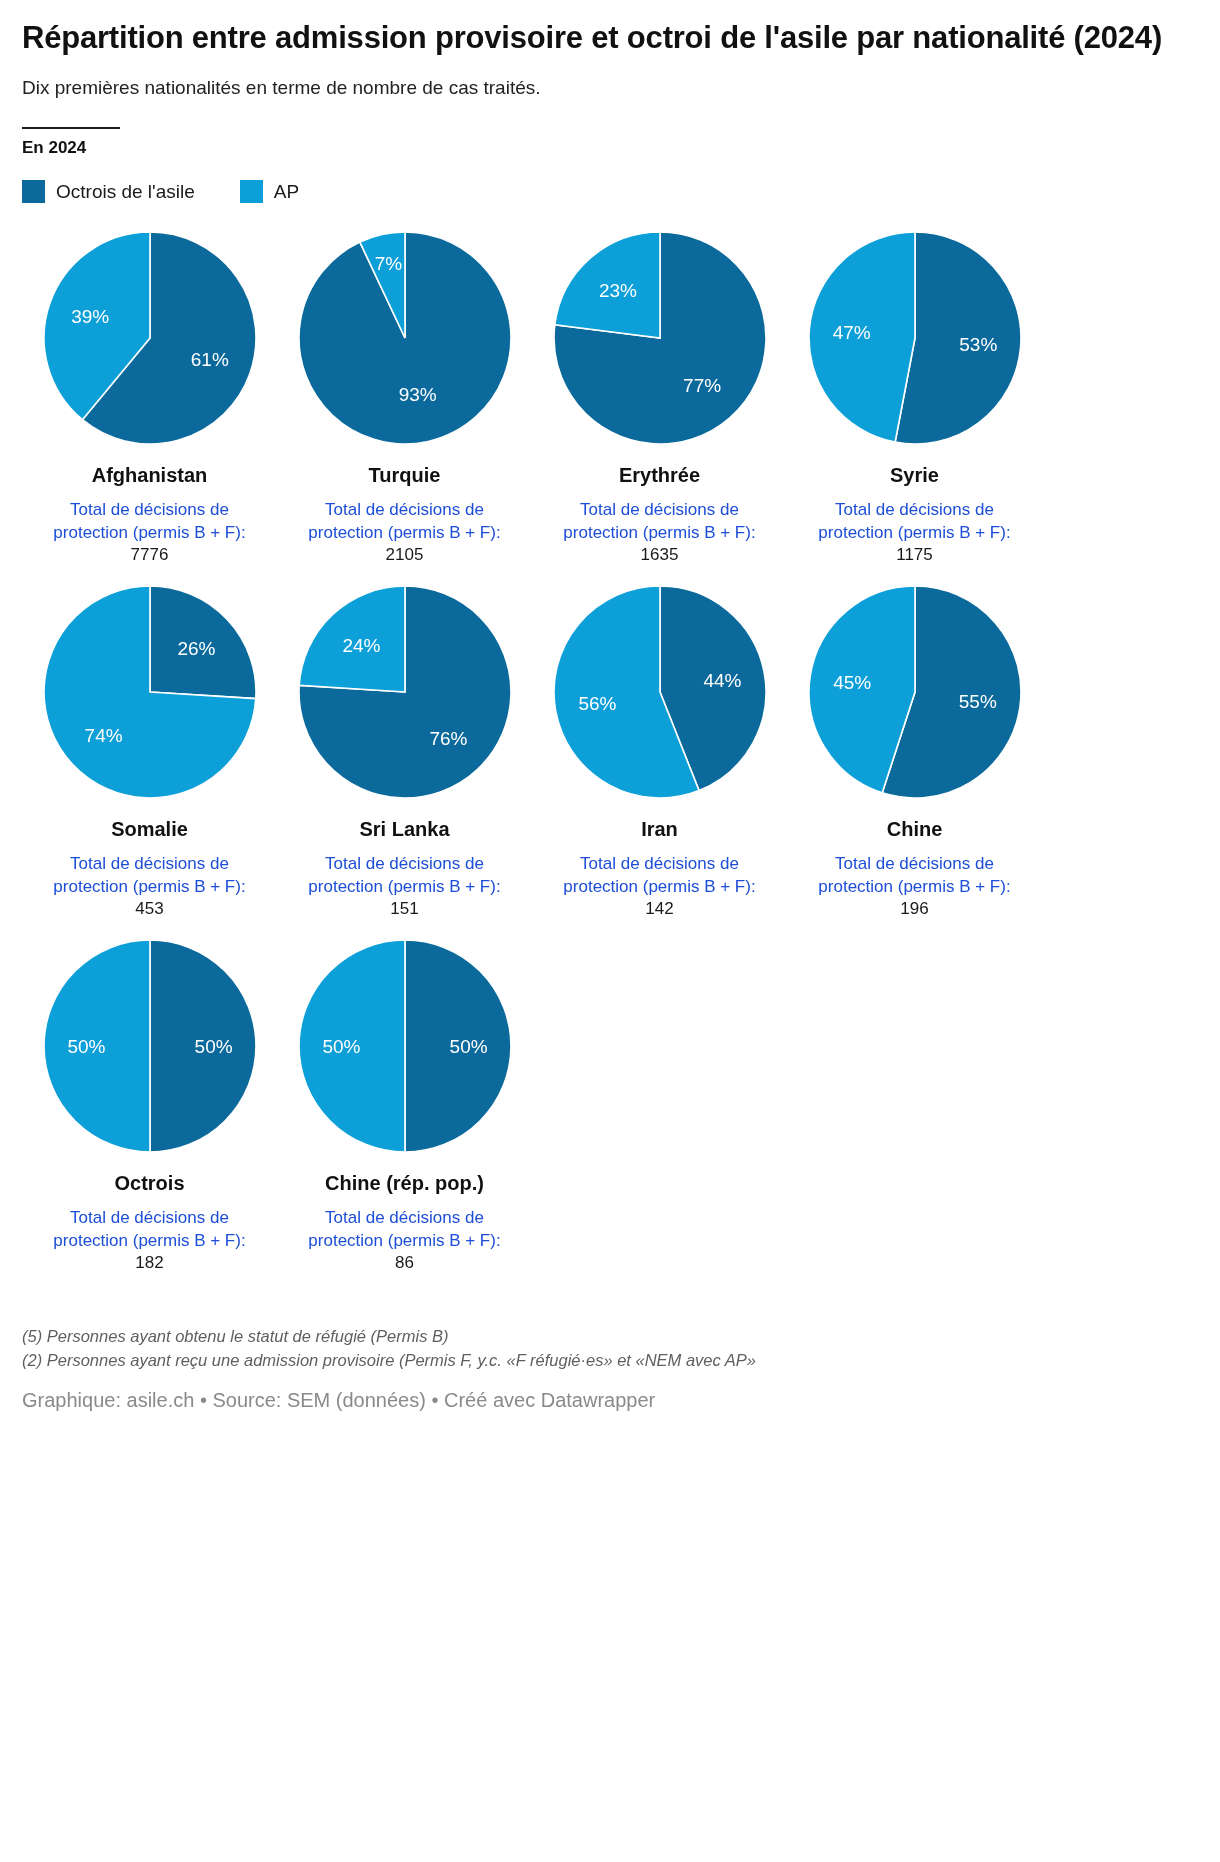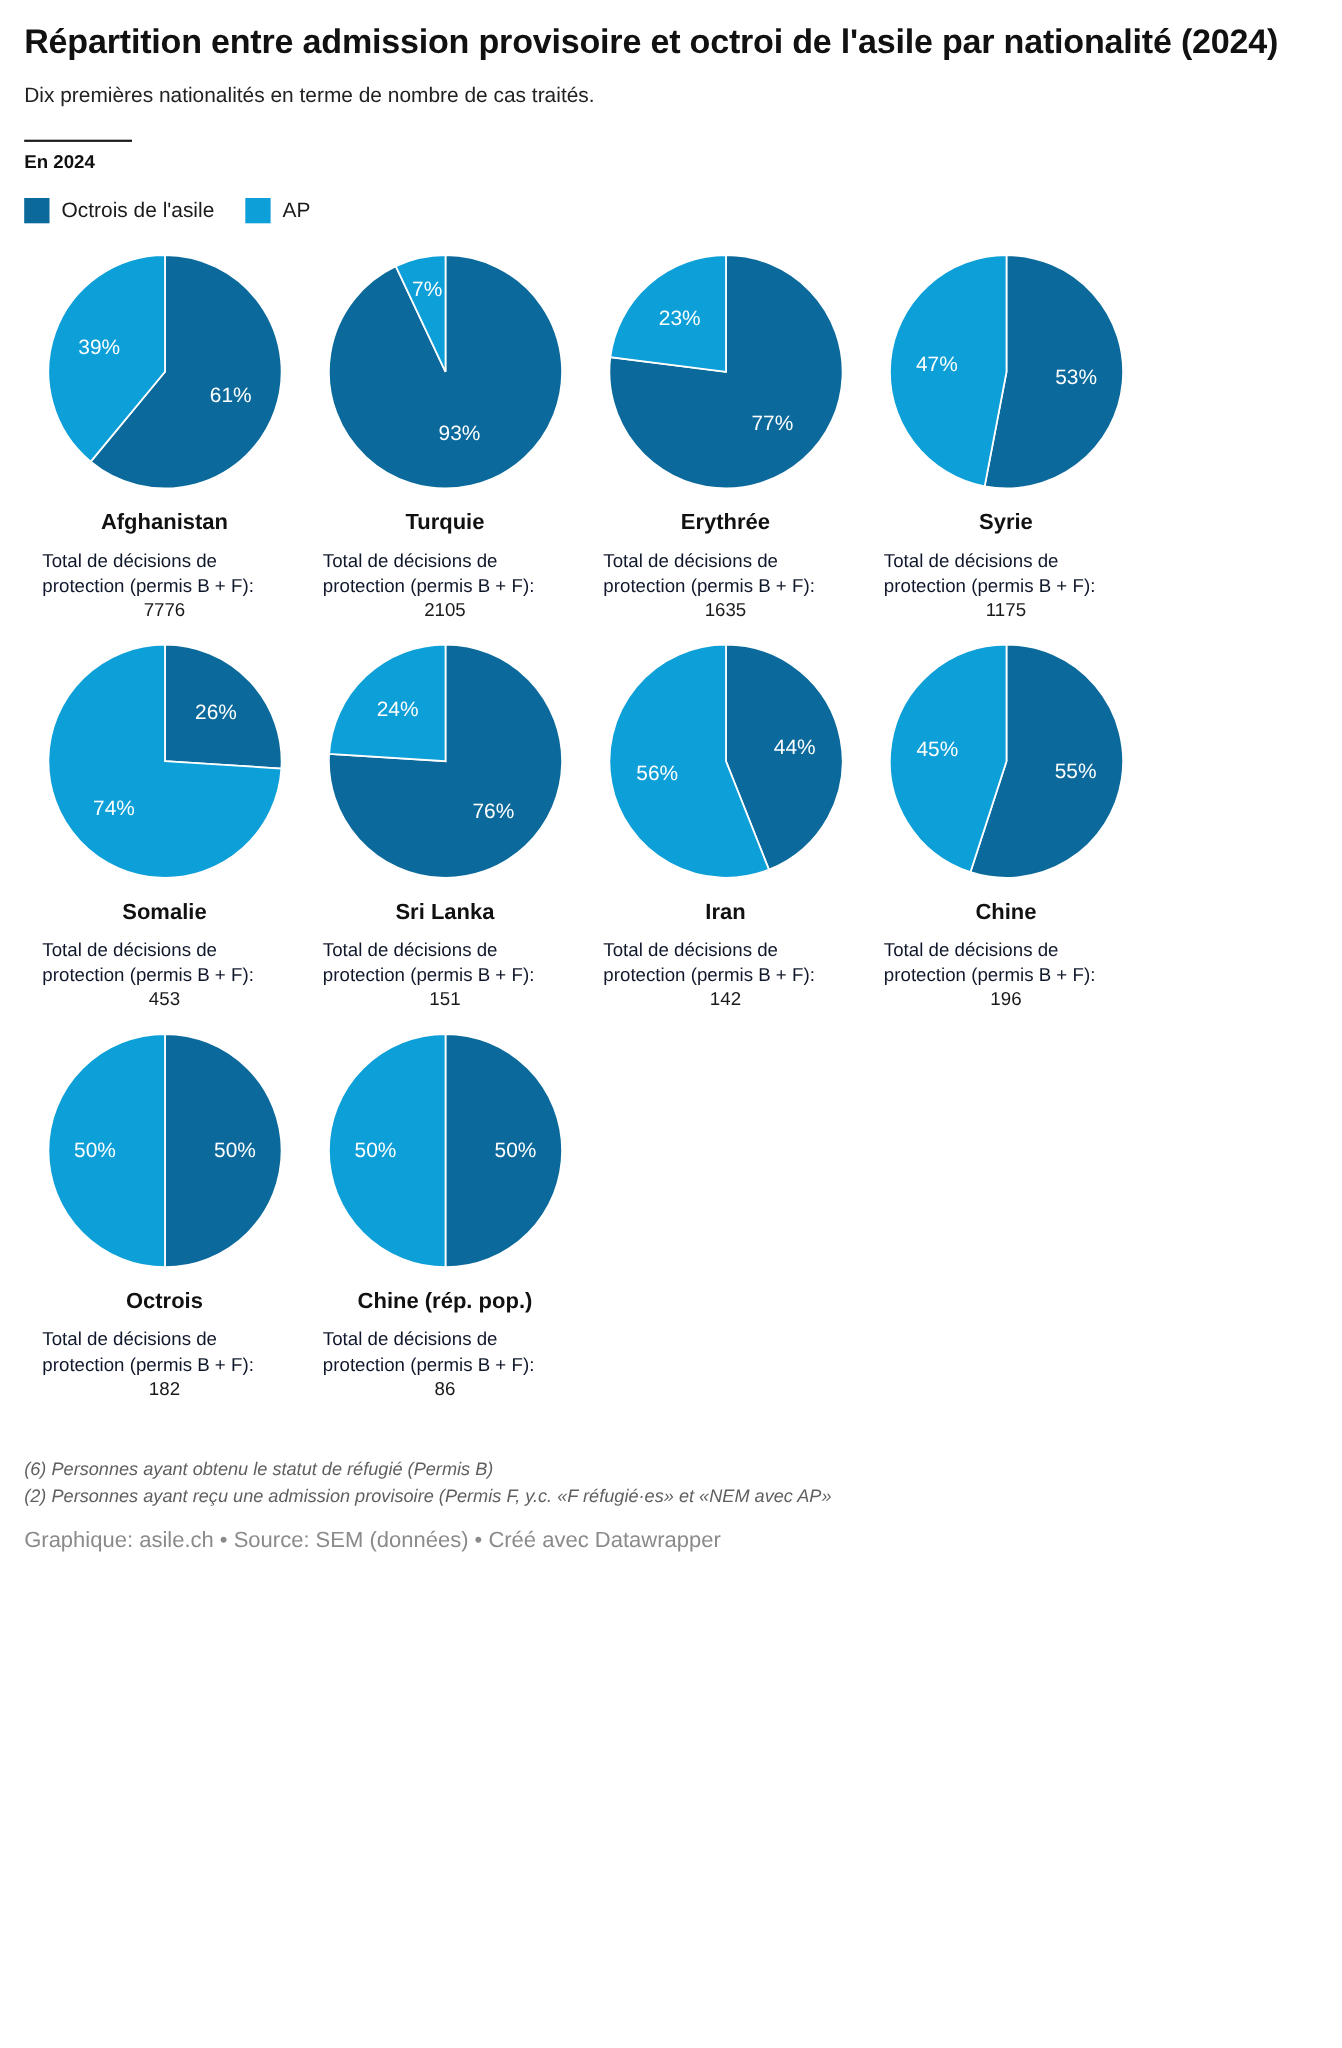--- a/index.html
+++ b/index.html
@@ -44,21 +44,21 @@
   .group-label {
     font-size: 17px;
     font-weight: bold;
     color: #111111;
     margin-bottom: 0;
   }
   
   .legend {
     display: flex;
     align-items: center;
-    gap: 0;
+    gap: 17px;
     margin-top: 22px;
     margin-bottom: 6px;
   }
   .legend-item {
     display: flex;
     align-items: center;
     margin-right: 28px;
   }
   .legend-swatch {
     width: 23px;
@@ -101,22 +101,22 @@
     font-size: 20px;
     font-weight: bold;
     color: #111111;
     margin-top: 14px;
     text-align: center;
     line-height: 1.2;
     white-space: nowrap;
   }
   .pie-note {
     font-size: 17px;
-    color: #0f172a;
-    text-align: left;
+    color: #1d4ed8;
+    text-align: center;
     line-height: 1.33;
     margin-top: 12px;
     width: 222px;
   }
   .pie-total {
     font-size: 17px;
     color: #1a1a1a;
     text-align: center;
     line-height: 1.33;
   }
@@ -289,18 +289,18 @@
             <text class="slice-label" x="47.4" y="111.0">50%</text>
           </svg>
         </div>
         <div class="pie-name">Chine (rép. pop.)</div>
         <div class="pie-note">Total de décisions de protection (permis B + F):</div>
         <div class="pie-total">86</div>
       </div>
     </div>
 
   <div class="footer">
-    <div class="footnote">(6) Personnes ayant obtenu le statut de réfugié (Permis B)</div>
+    <div class="footnote">(5) Personnes ayant obtenu le statut de réfugié (Permis B)</div>
     <div class="footnote">(2) Personnes ayant reçu une admission provisoire (Permis F, y.c. «F réfugié·es» et «NEM avec AP»</div>
     <div class="credit">Graphique: asile.ch • Source: SEM (données) • Créé avec Datawrapper</div>
   </div>
 
 </div>
 
 </body></html>

